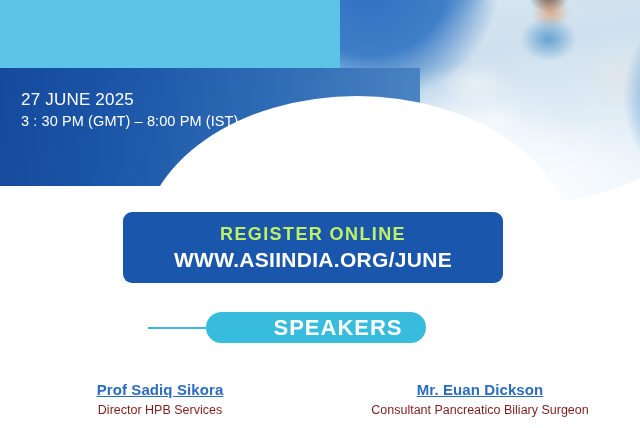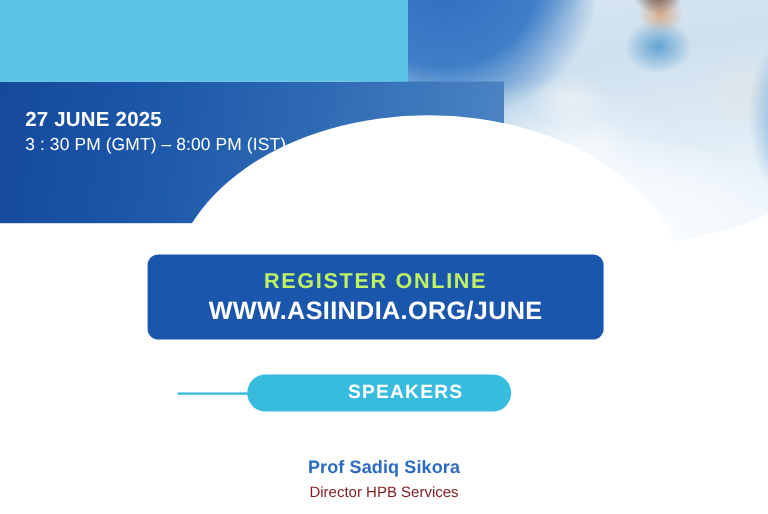--- a/index.html
+++ b/index.html
@@ -109,21 +109,21 @@
   }
   .date-text-wrap {
     position: absolute;
     left: 21px;
     top: 89px;
     z-index: 4;
     color: #ffffff;
   }
   .date-line1 {
     font-size: 17px;
-    font-weight: bold;
+    font-weight: normal;
     letter-spacing: 0.2px;
     line-height: 21px;
   }
   .date-line2 {
     font-size: 14.5px;
     font-weight: normal;
     letter-spacing: 0.1px;
     line-height: 20px;
     margin-top: 1px;
   }
@@ -178,21 +178,21 @@
     height: 31px;
     background: #38bcdd;
     border-radius: 16px;
     z-index: 5;
     display: flex;
     align-items: center;
     justify-content: center;
   }
   .speakers-label {
     color: #ffffff;
-    font-size: 16px;
+    font-size: 22px;
     font-weight: bold;
     letter-spacing: 1px;
     margin-left: 44px;
   }
 
   
   .speakers-row {
     position: absolute;
     left: 0;
     top: 380px;
@@ -204,20 +204,21 @@
     flex: 1;
     text-align: center;
     padding: 0 6px;
   }
   .speaker-name {
     color: #2c6cc0;
     font-size: 15px;
     font-weight: bold;
     line-height: 19px;
     letter-spacing: 0.1px;
+    text-decoration: underline;
   }
   .speaker-role {
     color: #7f1d1d;
     font-size: 12.5px;
     font-weight: normal;
     line-height: 17px;
     margin-top: 3px;
   }
 </style>
 </head>
@@ -248,15 +249,19 @@
   <div class="speakers-rule"></div>
   <div class="speakers-pill">
     <span class="speakers-label">SPEAKERS</span>
   </div>
 
   <div class="speakers-row">
     <div class="speaker">
       <div class="speaker-name">Prof Sadiq Sikora</div>
       <div class="speaker-role">Director HPB Services</div>
     </div>
+    <div class="speaker">
+      <div class="speaker-name">Mr. Euan Dickson</div>
+      <div class="speaker-role">Consultant Pancreatico Biliary Surgeon</div>
+    </div>
   </div>
 
 </div>
 
 </body></html>

